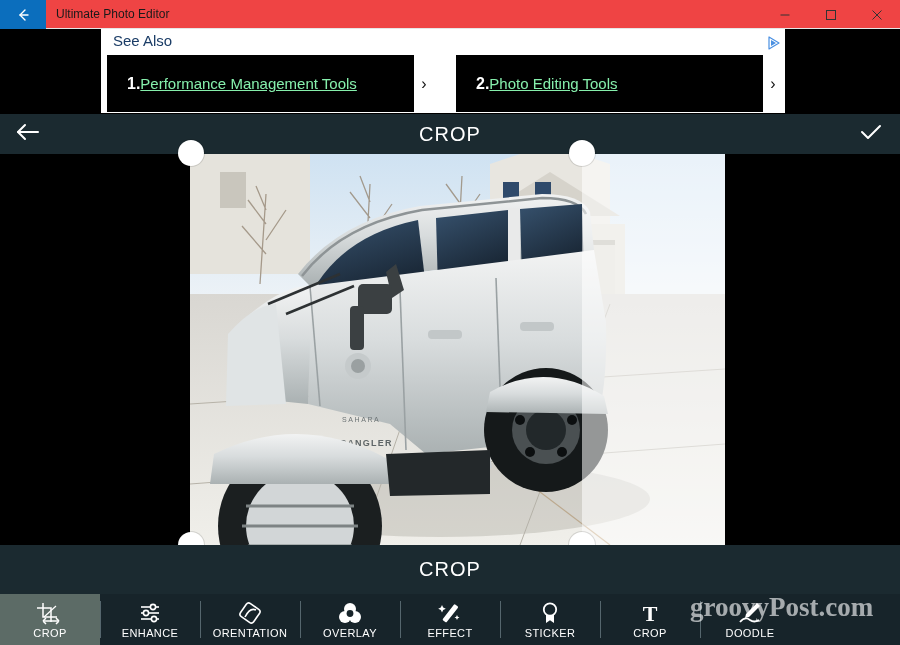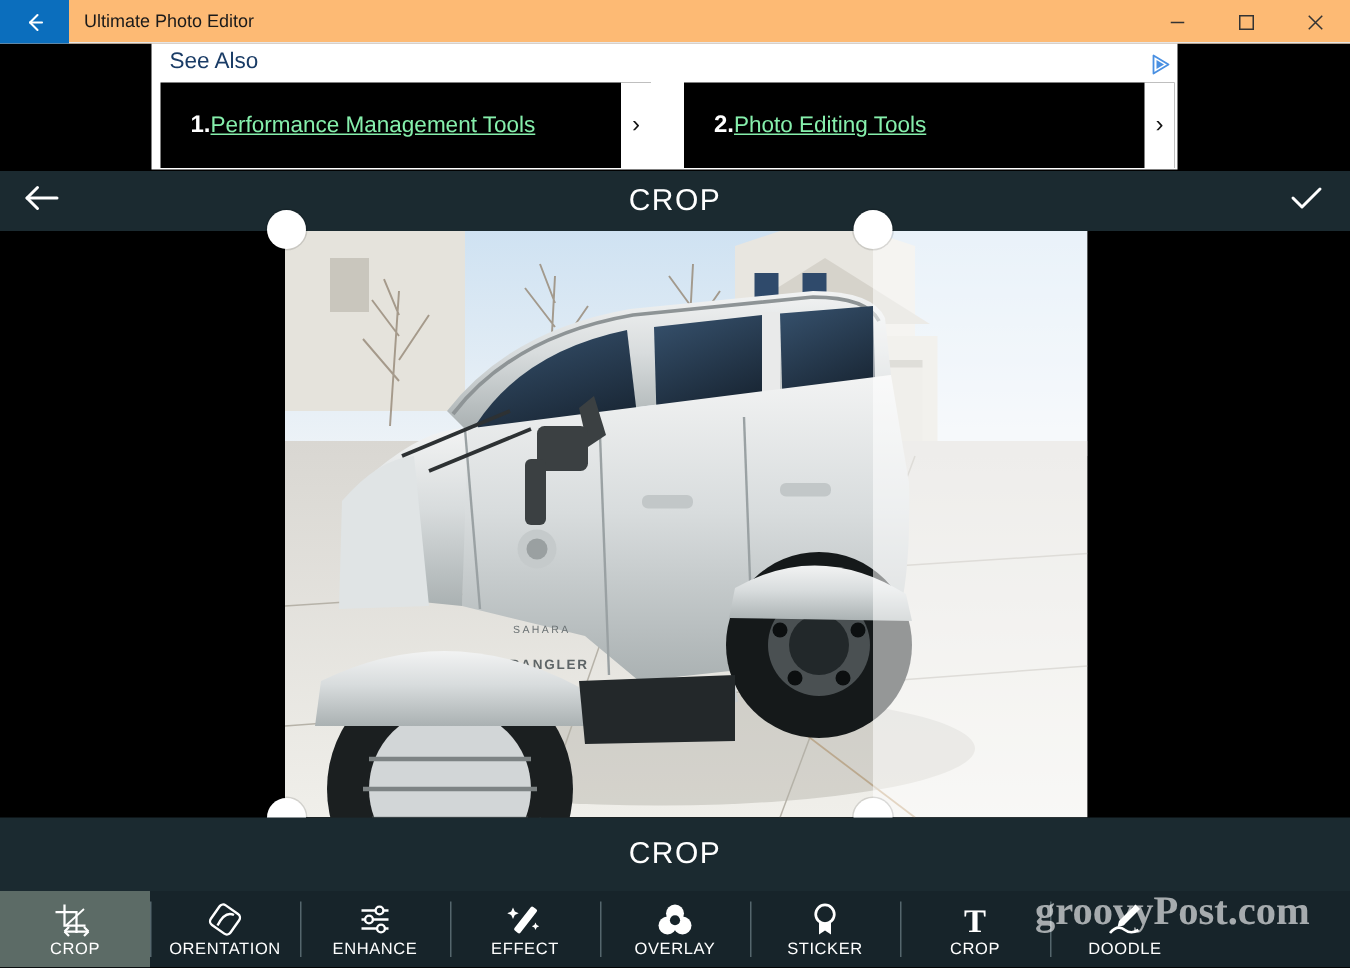--- a/index.html
+++ b/index.html
@@ -5,21 +5,21 @@
   html,body{margin:0;padding:0;}
   body{
     width:900px;height:645px;overflow:hidden;
     background:#000;
     font-family:"Liberation Sans", sans-serif;
     -webkit-font-smoothing:antialiased;
   }
   #app{position:relative;width:900px;height:645px;overflow:hidden;background:#000;}
 
   
-  .titlebar{position:absolute;left:0;top:0;width:900px;height:29px;background:#fdba74;
+  .titlebar{position:absolute;left:0;top:0;width:900px;height:29px;background:#ef4444;
             border-bottom:1px solid #e6e6e6;box-sizing:border-box;}
   .tb-back{position:absolute;left:0;top:0;width:46px;height:29px;background:#0b6ebd;
            display:flex;align-items:center;justify-content:center;cursor:pointer;}
   .tb-back svg{display:block;}
   .tb-title{position:absolute;left:56px;top:0;height:29px;line-height:29px;
             font-size:12px;color:#1a1a1a;white-space:nowrap;}
   .winbtns{position:absolute;right:0;top:0;height:29px;display:flex;}
   .winbtn{width:46px;height:29px;display:flex;align-items:center;justify-content:center;
           cursor:pointer;}
   .winbtn svg{display:block;}
@@ -304,68 +304,68 @@
           <path d="M8 20 H24" stroke="#fff" stroke-width="1.5"></path>
           <path d="M8 20 l3 -3 M8 20 l3 3 M24 20 l-3 -3 M24 20 l-3 3" stroke="#fff" stroke-width="1.5" fill="none"></path>
         </svg>
       </span>
       <span class="lbl">CROP</span>
     </div>
 
     <div class="tool">
       <span class="ic">
         <svg width="26" height="24" viewBox="0 0 26 24">
-          <rect x="5" y="4" width="16" height="16" rx="3" fill="none" stroke="#fff" stroke-width="1.6" transform="rotate(35 13 12)"></rect>
-          <path d="M8 16 Q13 6 19 9" fill="none" stroke="#fff" stroke-width="1.6"></path>
-        </svg>
-      </span>
-      <span class="lbl">ORENTATION</span>
-    </div>
-
-    <div class="tool">
-      <span class="ic">
-        <svg width="26" height="24" viewBox="0 0 26 24">
           <g stroke="#fff" stroke-width="1.6">
             <path d="M4 6 H22"></path>
               <path d="M4 12 H22"></path>
               <path d="M4 18 H22"></path>
           </g>
           <circle cx="16" cy="6" r="2.6" fill="#17242a" stroke="#fff" stroke-width="1.6"></circle>
           <circle cx="9" cy="12" r="2.6" fill="#17242a" stroke="#fff" stroke-width="1.6"></circle>
           <circle cx="17" cy="18" r="2.6" fill="#17242a" stroke="#fff" stroke-width="1.6"></circle>
         </svg>
       </span>
       <span class="lbl">ENHANCE</span>
     </div>
 
     <div class="tool">
       <span class="ic">
         <svg width="26" height="24" viewBox="0 0 26 24">
+          <rect x="5" y="4" width="16" height="16" rx="3" fill="none" stroke="#fff" stroke-width="1.6" transform="rotate(35 13 12)"></rect>
+          <path d="M8 16 Q13 6 19 9" fill="none" stroke="#fff" stroke-width="1.6"></path>
+        </svg>
+      </span>
+      <span class="lbl">ORENTATION</span>
+    </div>
+
+    <div class="tool">
+      <span class="ic">
+        <svg width="26" height="24" viewBox="0 0 26 24">
+          <circle cx="13" cy="8" r="6" fill="#fff"></circle>
+          <circle cx="8" cy="16" r="6" fill="#fff"></circle>
+          <circle cx="18" cy="16" r="6" fill="#fff"></circle>
+          <circle cx="13" cy="12.5" r="3.4" fill="#17242a"></circle>
+        </svg>
+      </span>
+      <span class="lbl">OVERLAY</span>
+    </div>
+
+    <div class="tool">
+      <span class="ic">
+        <svg width="26" height="24" viewBox="0 0 26 24">
           <rect x="11" y="2" width="5" height="20" rx="1.2" fill="#fff" transform="rotate(38 13 12)"></rect>
           <g fill="#fff">
             <path d="M5 4 l1.2 2.6 L8.8 7.8 L6.2 9 L5 11.6 L3.8 9 L1.2 7.8 L3.8 6.6 Z"></path>
             <path d="M20 14 l.8 1.7 1.7.8 -1.7.8 -.8 1.7 -.8 -1.7 -1.7 -.8 1.7 -.8 Z"></path>
           </g>
         </svg>
       </span>
       <span class="lbl">EFFECT</span>
     </div>
 
-    <div class="tool">
-      <span class="ic">
-        <svg width="26" height="24" viewBox="0 0 26 24">
-          <circle cx="13" cy="8" r="6" fill="#fff"></circle>
-          <circle cx="8" cy="16" r="6" fill="#fff"></circle>
-          <circle cx="18" cy="16" r="6" fill="#fff"></circle>
-          <circle cx="13" cy="12.5" r="3.4" fill="#17242a"></circle>
-        </svg>
-      </span>
-      <span class="lbl">OVERLAY</span>
-    </div>
-
 
     <div class="tool">
       <span class="ic">
         <svg width="26" height="24" viewBox="0 0 26 24">
           <circle cx="13" cy="8.5" r="6.2" fill="none" stroke="#fff" stroke-width="1.8"></circle>
           <path d="M9 14 L9 22 L13 19.3 L17 22 L17 14" fill="#fff"></path>
         </svg>
       </span>
       <span class="lbl">STICKER</span>
     </div>

